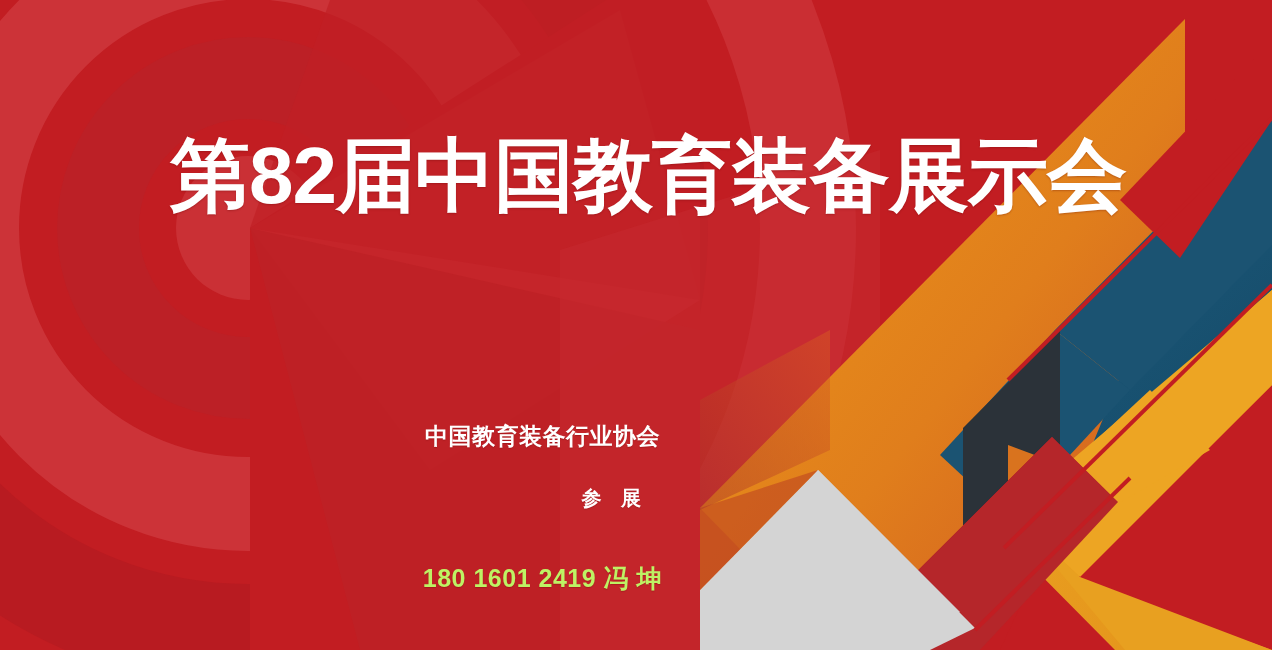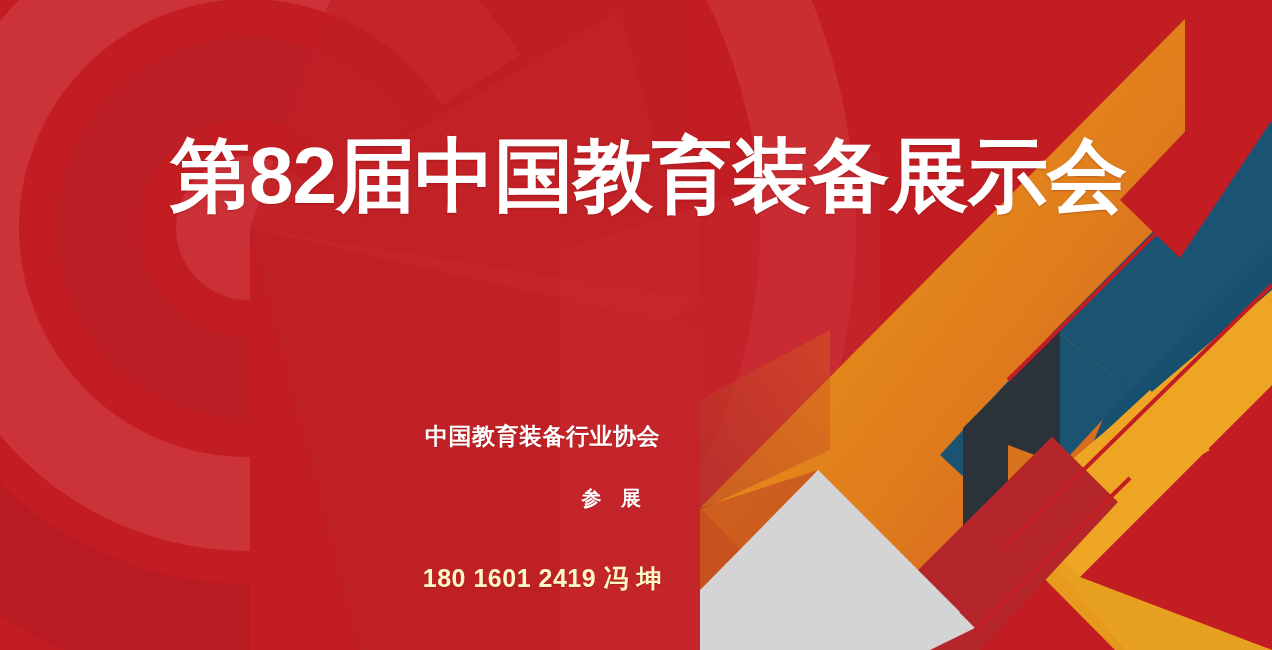--- a/index.html
+++ b/index.html
@@ -95,21 +95,21 @@
     text-shadow: 0 1px 1px rgba(90,0,0,0.25);
   }
   .poster-phone {
     position: absolute;
     left: 0;
     top: 566px;
     width: 1272px;
     padding-right: 610px;
     box-sizing: border-box;
     text-align: right;
-    color: #fef9c3;
+    color: #bef264;
     font-size: 25px;
     font-weight: bold;
     letter-spacing: 0.5px;
     line-height: 1.0;
     white-space: nowrap;
     text-shadow: 0 1px 1px rgba(90,0,0,0.25);
   }
 </style>
 </head>
 <body>

